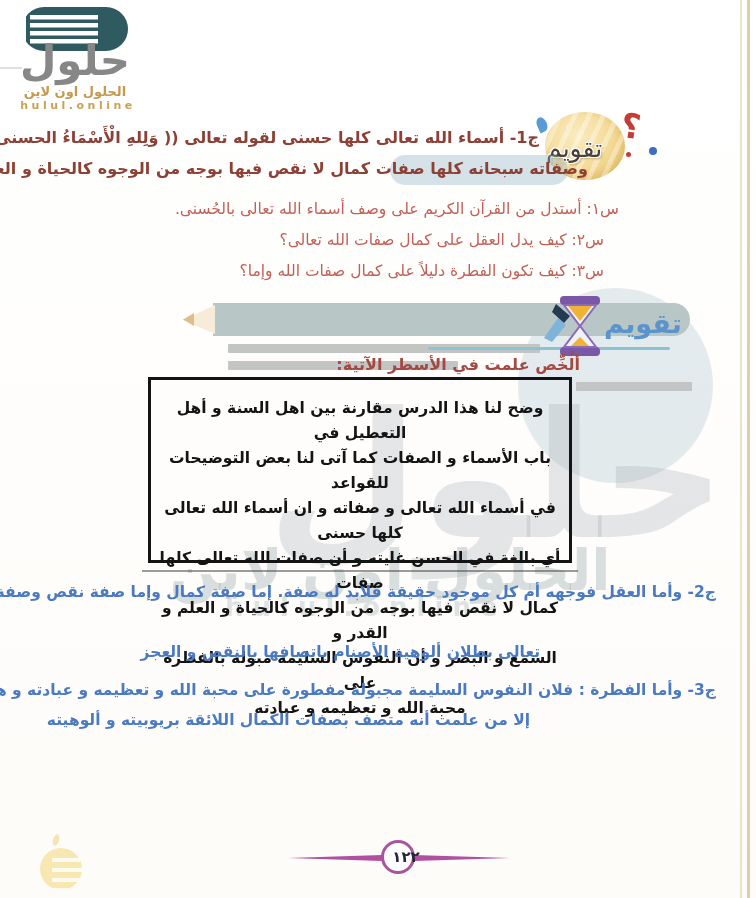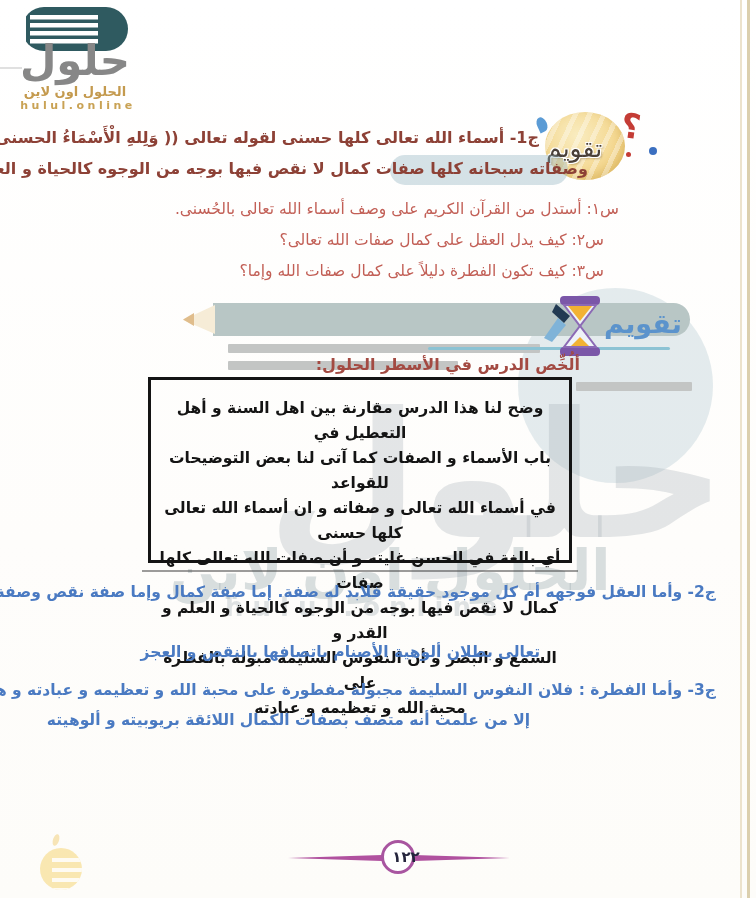--- a/index.html
+++ b/index.html
@@ -124,21 +124,21 @@
     <path d="M2 46 L16 26 L24 33 L10 50 Z" fill="#7fb3d8"></path>
     <path d="M14 12 L28 24 L22 31 L10 20 Z" fill="#223a52"></path>
     <rect x="18" y="4" width="40" height="9" rx="4" fill="#7b57a8"></rect>
     <rect x="18" y="55" width="40" height="9" rx="4" fill="#7b57a8"></rect>
     <polygon points="22,13 54,13 38,34" fill="#eef3f8" stroke="#8c6ab5" stroke-width="2"></polygon>
     <polygon points="26,14 50,14 38,29" fill="#f2b233"></polygon>
     <polygon points="22,55 54,55 38,34" fill="#eef3f8" stroke="#8c6ab5" stroke-width="2"></polygon>
     <polygon points="29,54 47,54 38,45" fill="#f2b233"></polygon>
   </svg>
   <div class="line activity-title">تقويم</div>
-  <div class="line activity-prompt">ألُخِّص الدرس في الأسطر الحلول:</div>
+  <div class="line activity-prompt">ألُخِّص علمت في الأسطر الآتية:</div>
 
   <div class="abs summary-box">
     <div class="summary-text">وضح لنا هذا الدرس مقارنة بين اهل السنة و أهل التعطيل في
 باب الأسماء و الصفات كما آتى لنا بعض التوضيحات للقواعد
 في أسماء الله تعالى و صفاته و ان أسماء الله تعالى كلها حسنى
 أي بالغة في الحسن غايته و أن صفات الله تعالى كلها صفات
 كمال لا نقص فيها بوجه من الوجوه كالحياة و العلم و القدر و
 السمع و البصر و أن النفوس السليمة مبولة بالفطرة على
 محبة الله و تعظيمه و عبادته</div>
   </div>

